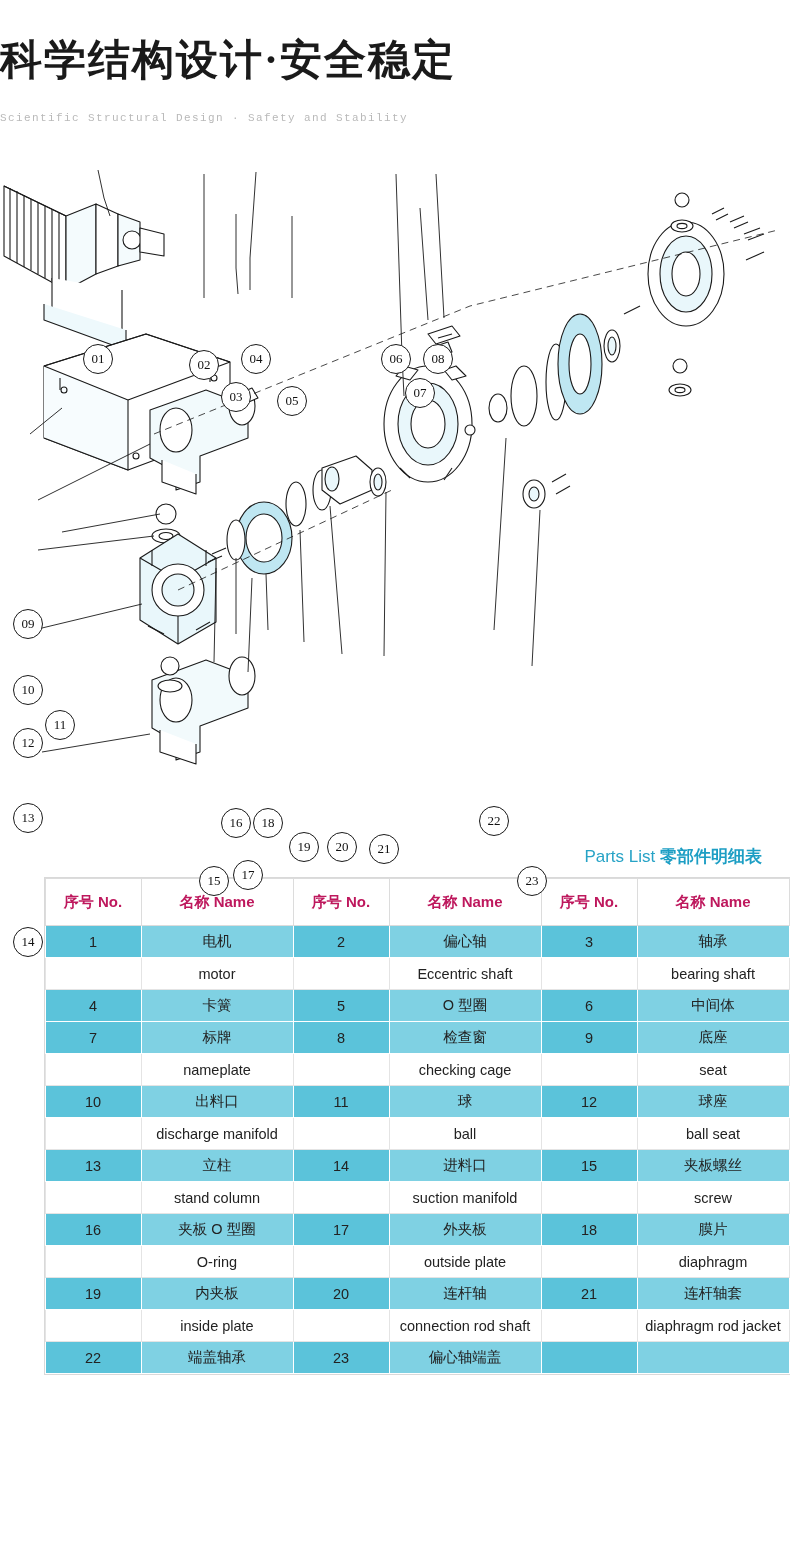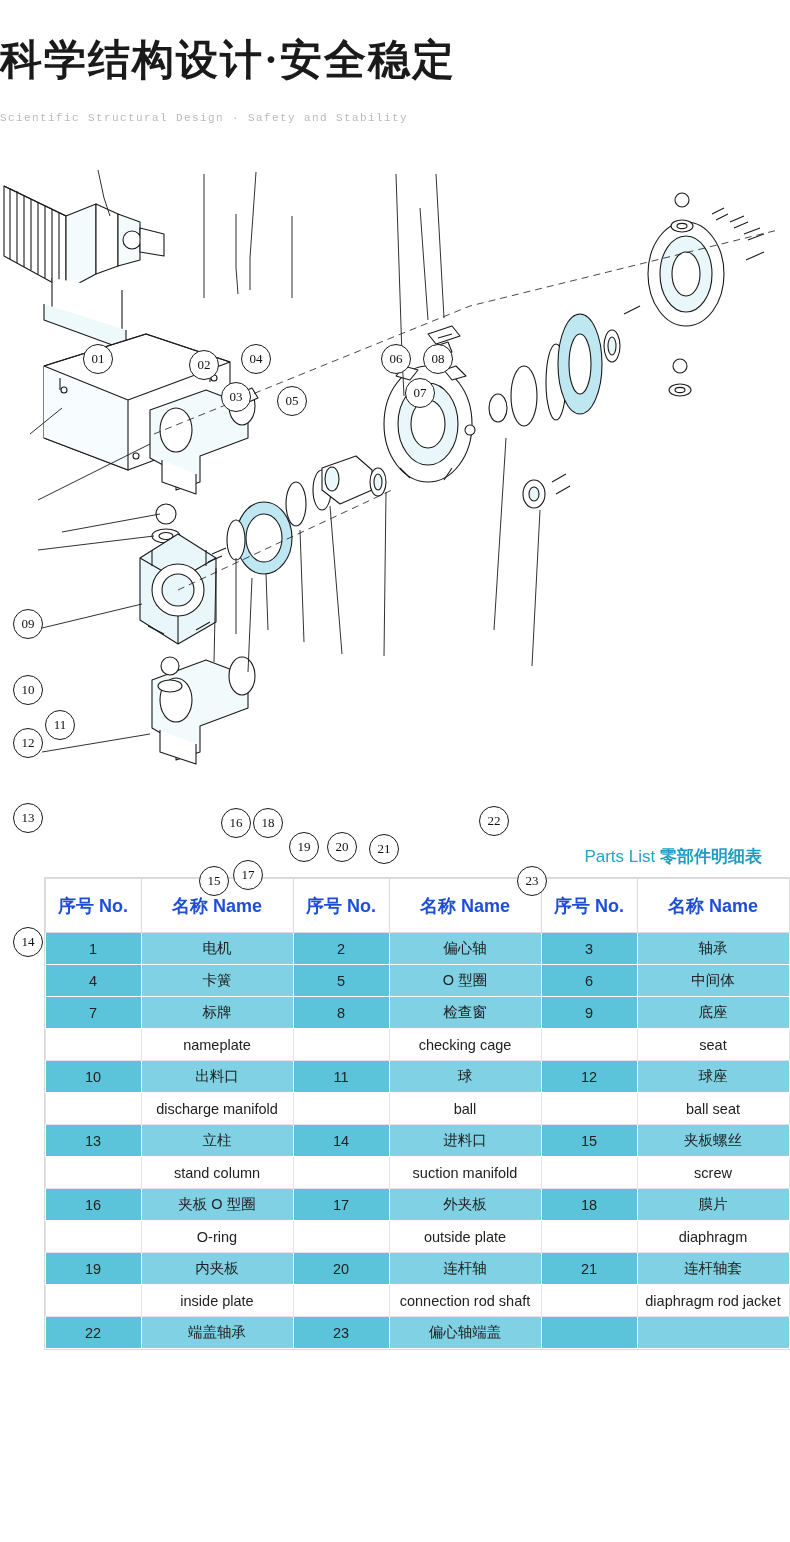--- a/index.html
+++ b/index.html
@@ -86,24 +86,24 @@
     border: 1px solid #ffffff;
     text-align: center;
     font-size: 14.5px;
     color: #222;
     height: 32px;
     padding: 2px 4px;
   }
   table.parts thead th {
     background: #ffffff;
     border: 1px solid #dcdcdc;
-    font-size: 18px;
+    font-size: 15px;
     font-weight: bold;
-    height: 54px;
-    color: #1d4ed8;
+    height: 47px;
+    color: #be185d;
   }
   tr.cn-row td { background: #7fd1e3; font-size: 14.5px; }
   tr.cn-row td.idx { background: #5bc3da; }
   tr.en-row td { background: #ffffff; font-size: 14.5px; border: 1px solid #e4e4e4; }
   tr.en-row td.idx { background: #ffffff; border: 1px solid #e4e4e4; }
   .colw-idx { width: 96px; }
   .colw-name { width: 152px; }
 </style>
 </head>
 <body>
@@ -336,20 +336,28 @@
     <tbody>
 
       <tr class="cn-row">
         <td class="idx">1</td>
         <td>电机</td>
         <td class="idx">2</td>
         <td>偏心轴</td>
         <td class="idx">3</td>
         <td>轴承</td>
       </tr>
+      <tr class="en-row">
+        <td class="idx"></td>
+        <td>motor</td>
+        <td class="idx"></td>
+        <td>Eccentric shaft</td>
+        <td class="idx"></td>
+        <td>bearing shaft</td>
+      </tr>
 
       <tr class="cn-row">
         <td class="idx">4</td>
         <td>卡簧</td>
         <td class="idx">5</td>
         <td>O 型圈</td>
         <td class="idx">6</td>
         <td>中间体</td>
       </tr>
 

